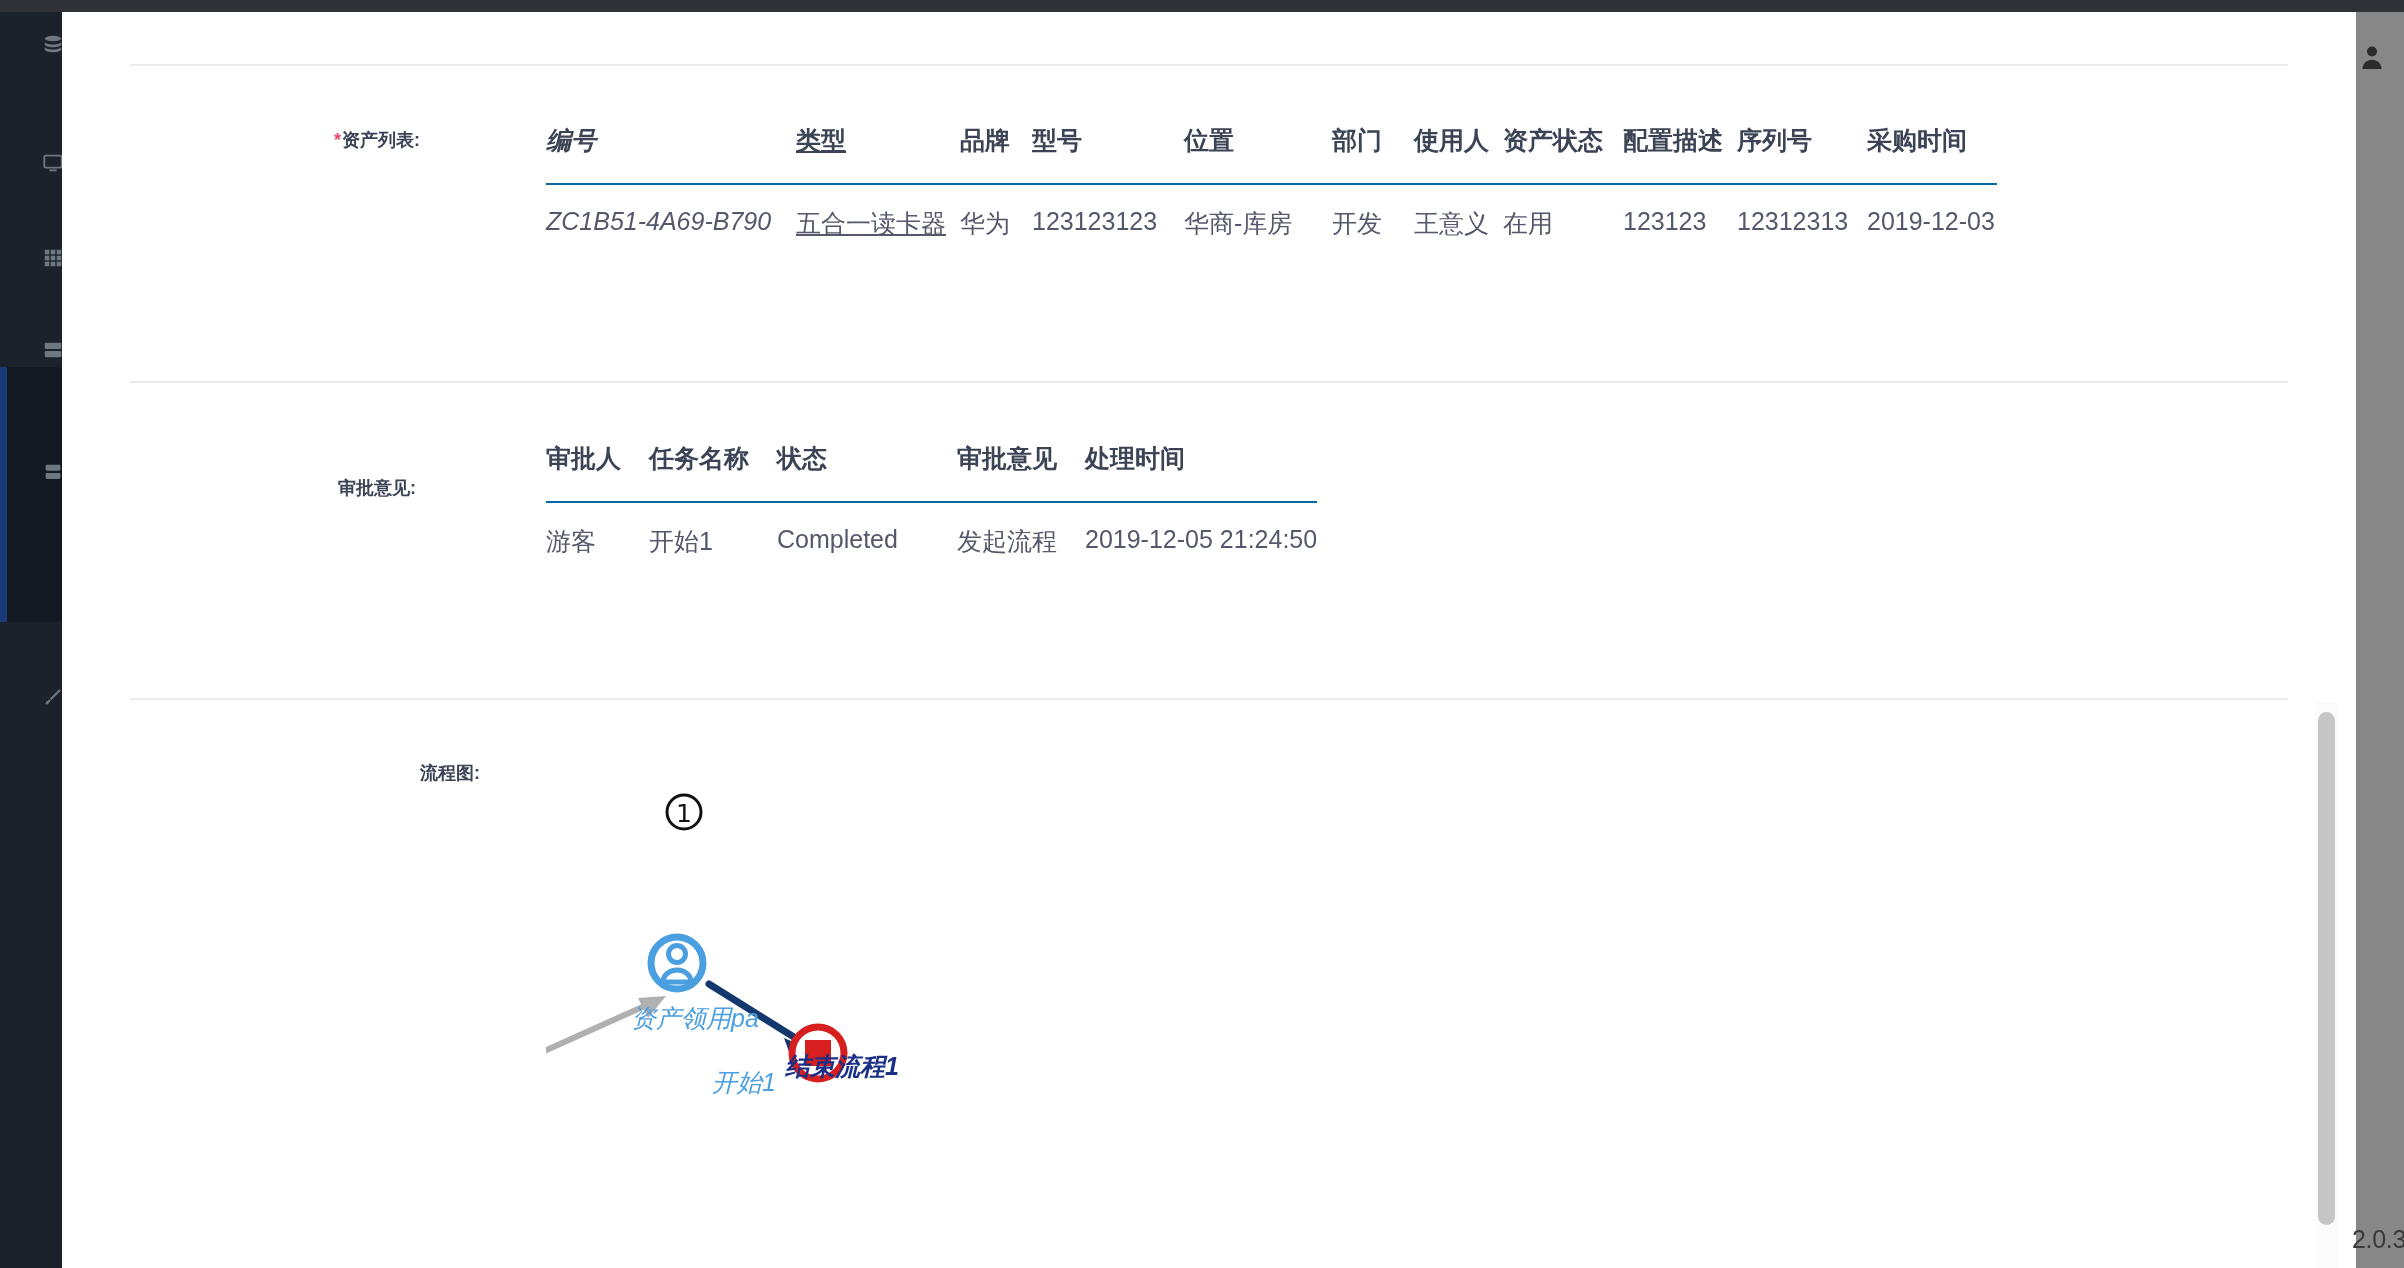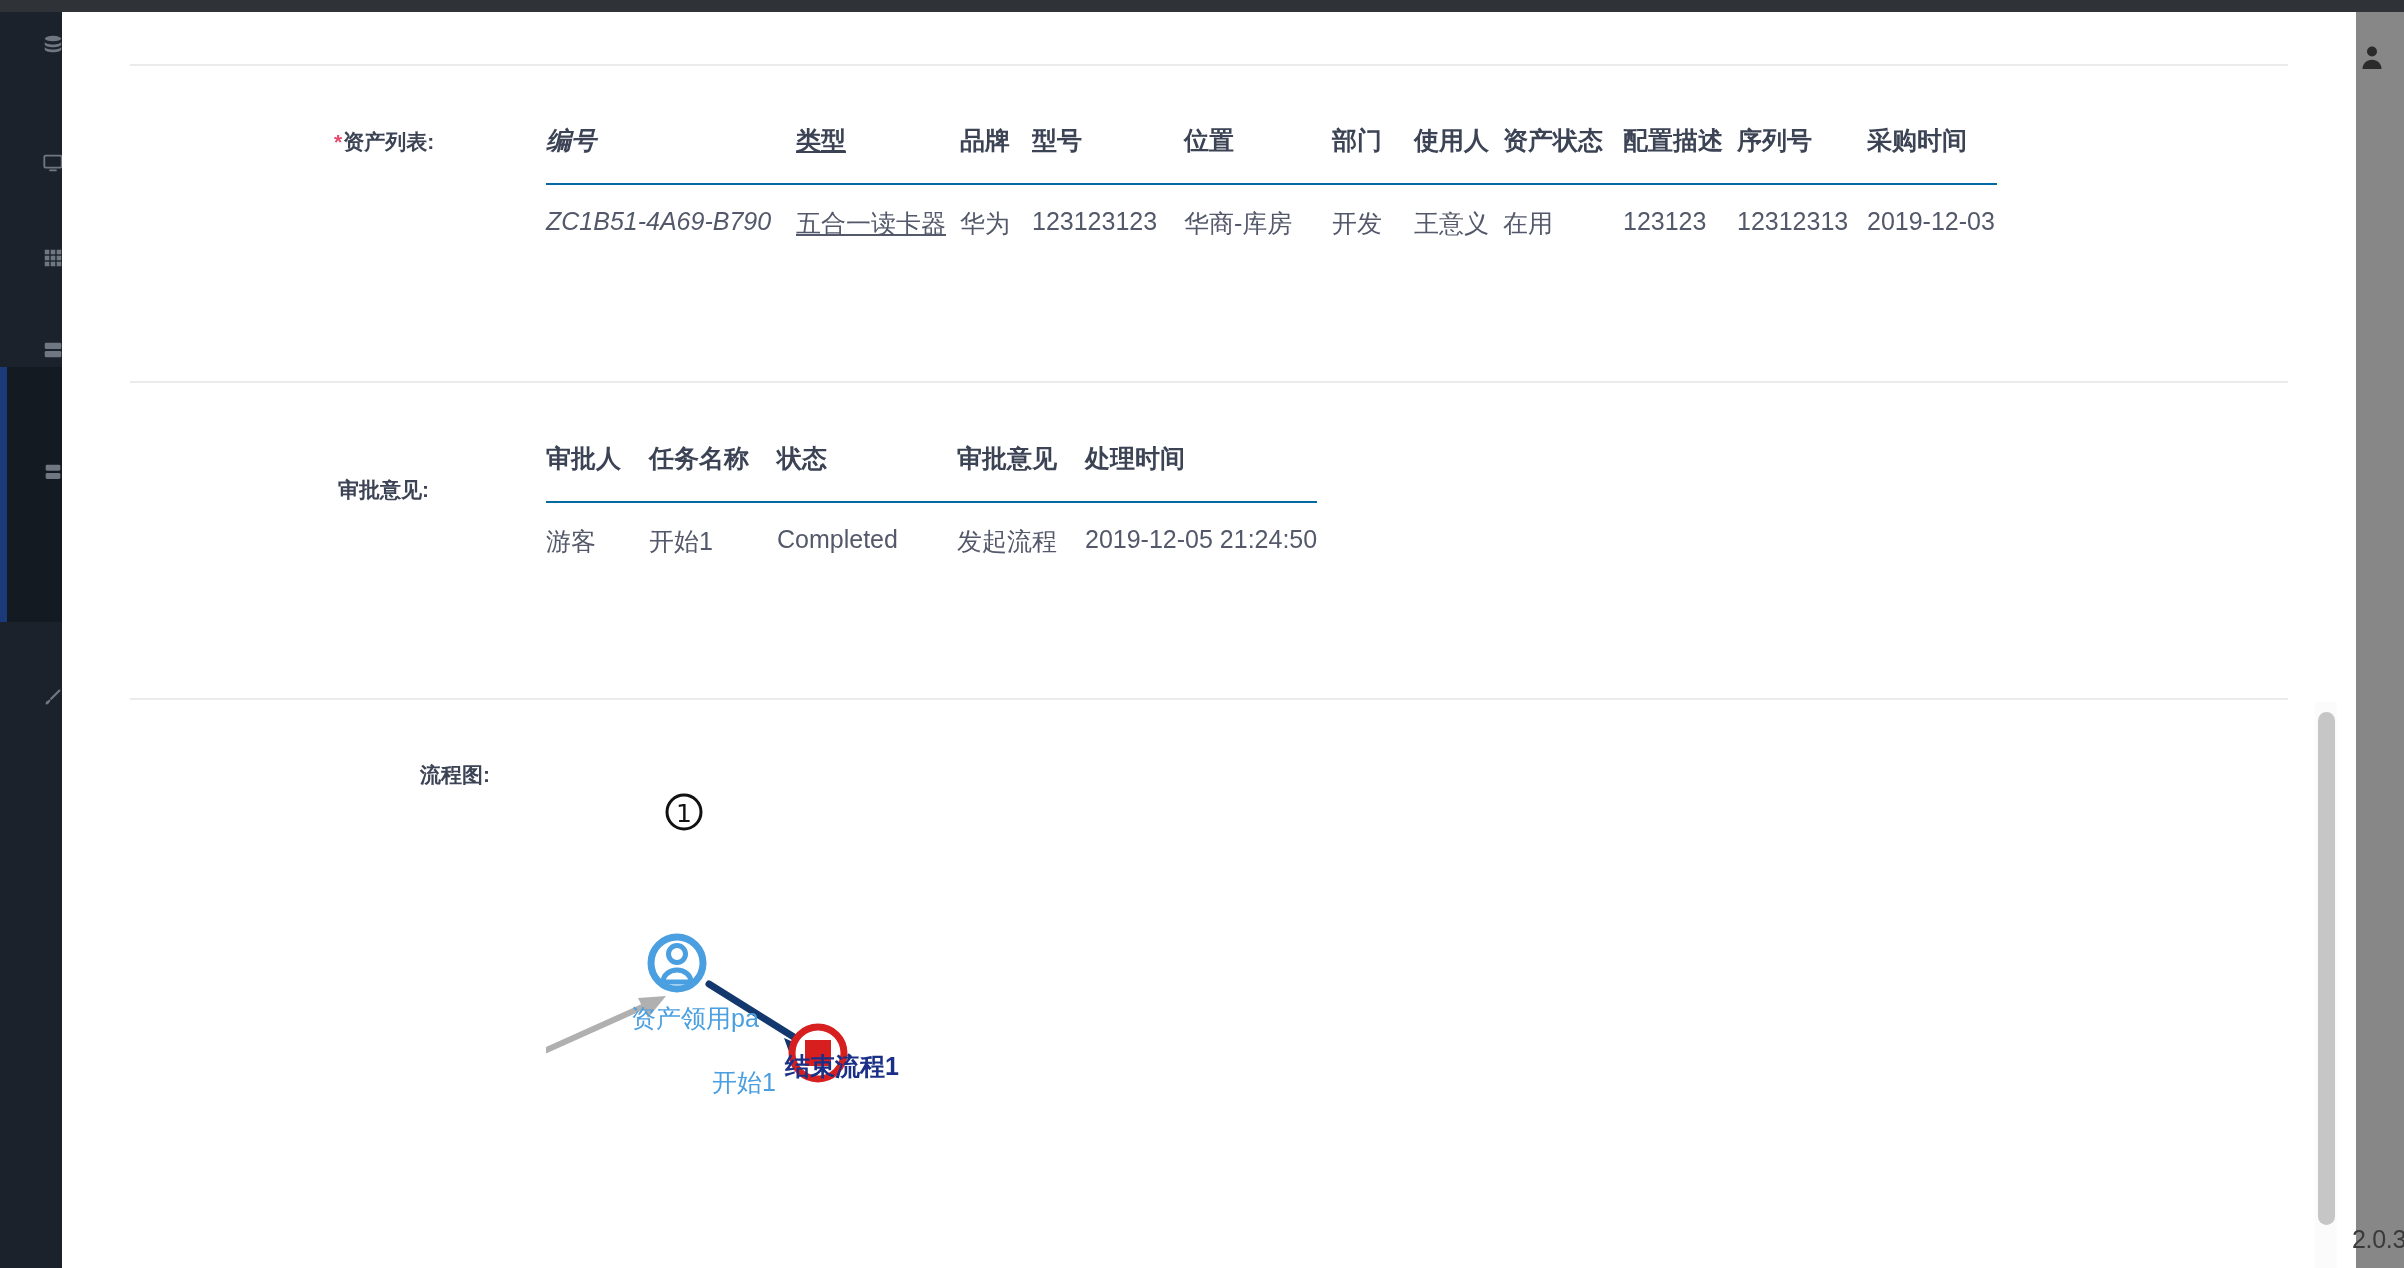--- a/index.html
+++ b/index.html
@@ -153,21 +153,21 @@
     height: 2px;
     background: #ebebed;
   }
   .hr.d1 { top: 52px; }
   .hr.d2 { top: 369px; }
   .hr.d3 { top: 686px; }
 
   
   .field-label {
     position: absolute;
-    font-size: 21px;
+    font-size: 18px;
     font-weight: bold;
     color: #3b4354;
     white-space: nowrap;
     letter-spacing: 0px;
   }
   .req-star {
     color: #e8476a;
     font-weight: bold;
     margin-right: 1px;
   }
@@ -229,20 +229,21 @@
     width: 1580px;
     height: 510px;
   }
   .flow-canvas svg { display: block; }
 
   .flow-node-label {
     position: absolute;
     font-size: 25px;
     white-space: nowrap;
     font-family: "Liberation Sans", sans-serif;
+    font-style: italic;
   }
   .label-start { left: 166px; top: 314px; color: #4a9fe0; }
   .label-task  { left: 85px;  top: 250px; color: #4a9fe0; }
   .label-end   { left: 239px; top: 298px; color: #1a2f86; font-weight: bold; }
 
   
   .modal-scrollbar-track {
     position: absolute;
     right: 10px;
     top: 690px;

